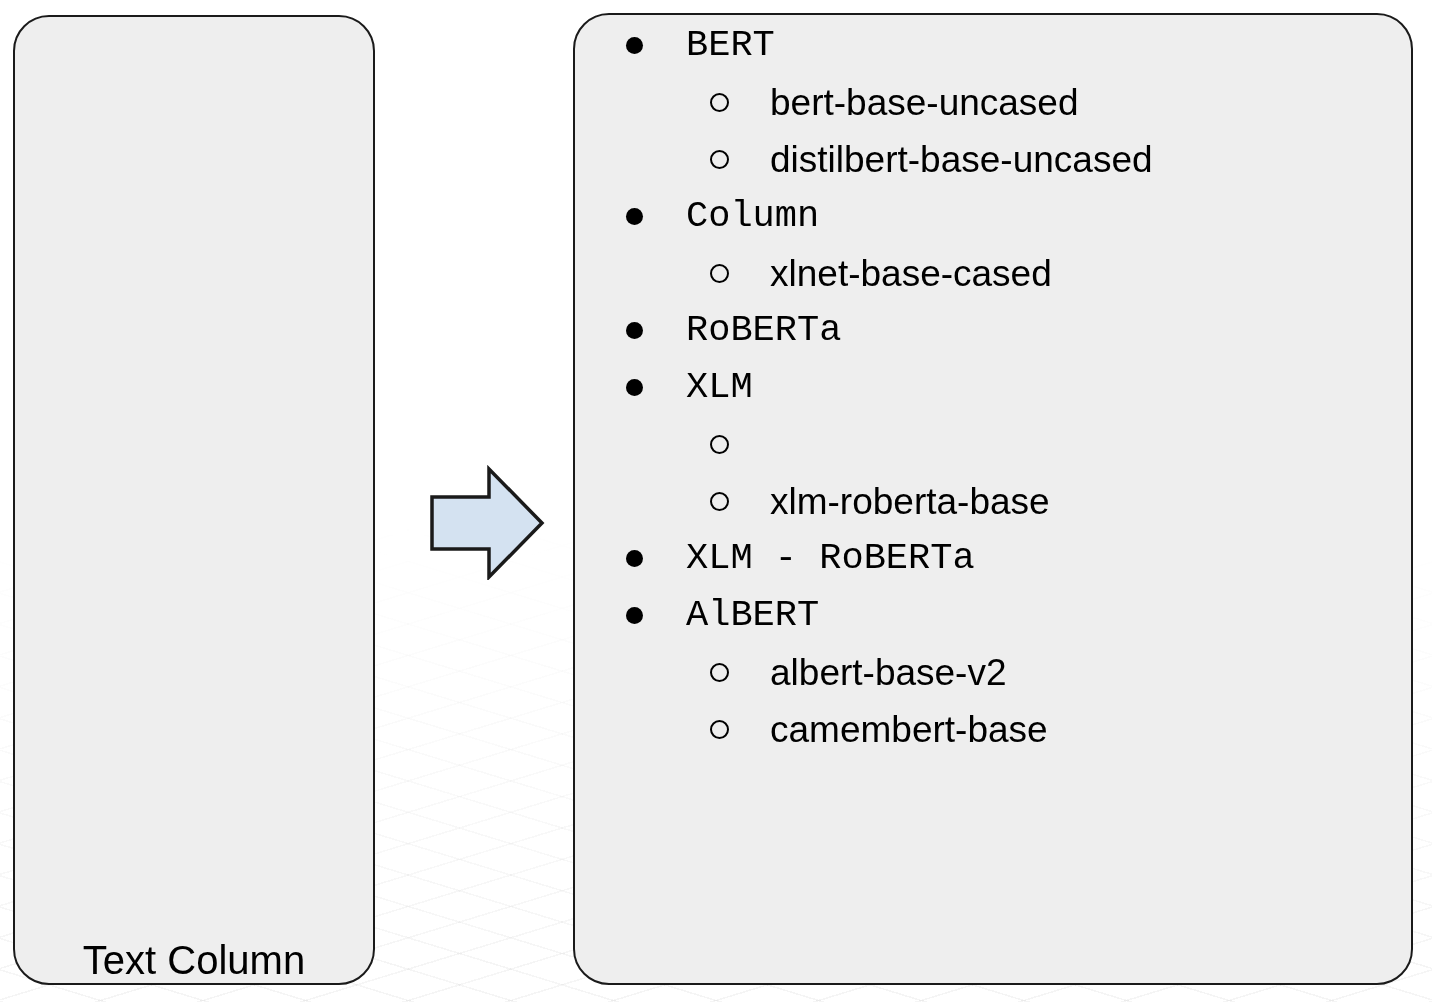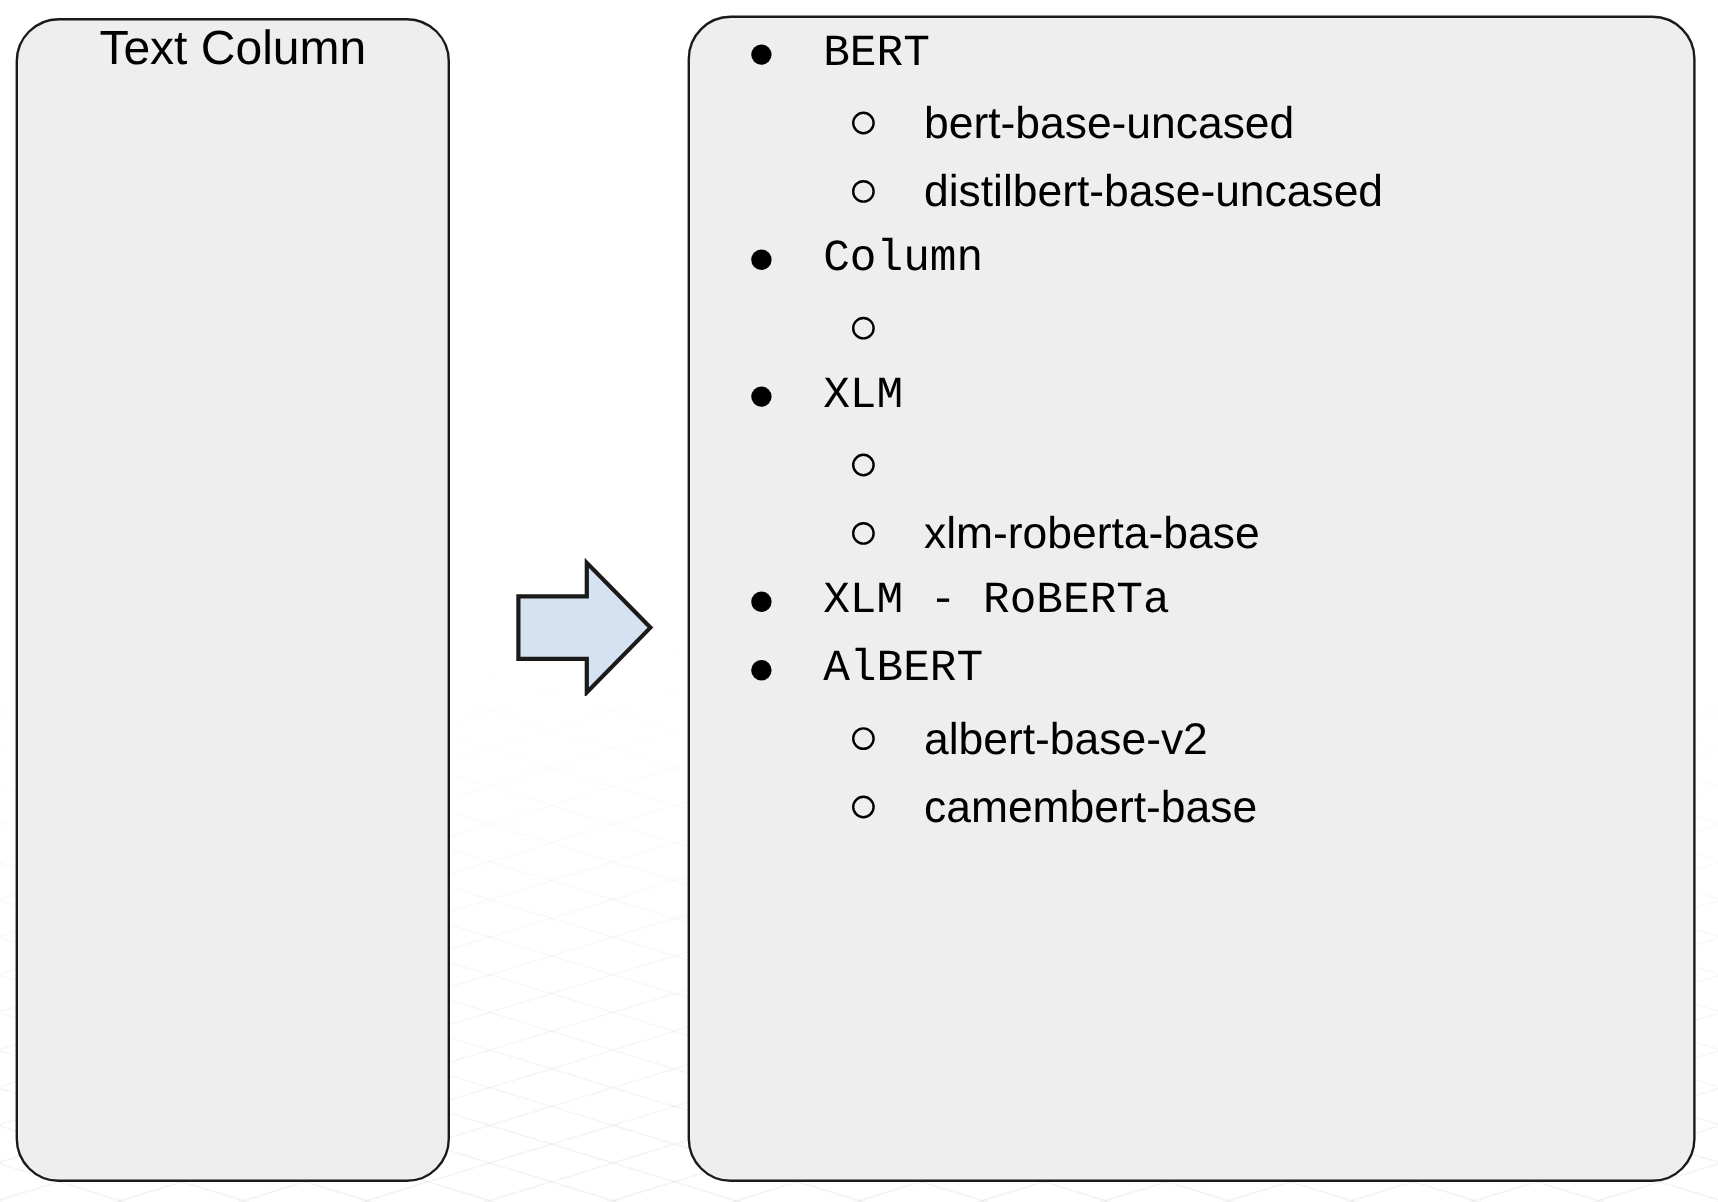--- a/index.html
+++ b/index.html
@@ -33,21 +33,21 @@
     position:absolute;
     background:var(--box-fill);
     border:2.5px solid var(--box-border);
     border-radius:36px;
     z-index:1;
   }
   .left-box{
     left:13px; top:15px;
     width:362px; height:970px;
     display:flex;
-    align-items:flex-start;
+    align-items:flex-end;
     justify-content:center;
   }
   .left-box .box-label{
     font-size:40px;
     line-height:1.15;
     white-space:nowrap;
   }
   .arrow-wrap{
     position:absolute;
     left:430px; top:464px;
@@ -133,22 +133,27 @@
       <span class="bullet"></span>
       <span class="label">distilbert-base-uncased</span>
     </div>
 
     <div class="row family">
       <span class="bullet"></span>
       <span class="label">Column</span>
     </div>
     <div class="row model">
       <span class="bullet"></span>
+      <span class="label">xlnet-base-cased</span>
     </div>
 
+    <div class="row family">
+      <span class="bullet"></span>
+      <span class="label">RoBERTa</span>
+    </div>
 
     <div class="row family">
       <span class="bullet"></span>
       <span class="label">XLM</span>
     </div>
     <div class="row model">
       <span class="bullet"></span>
     </div>
 
     <div class="row model">

